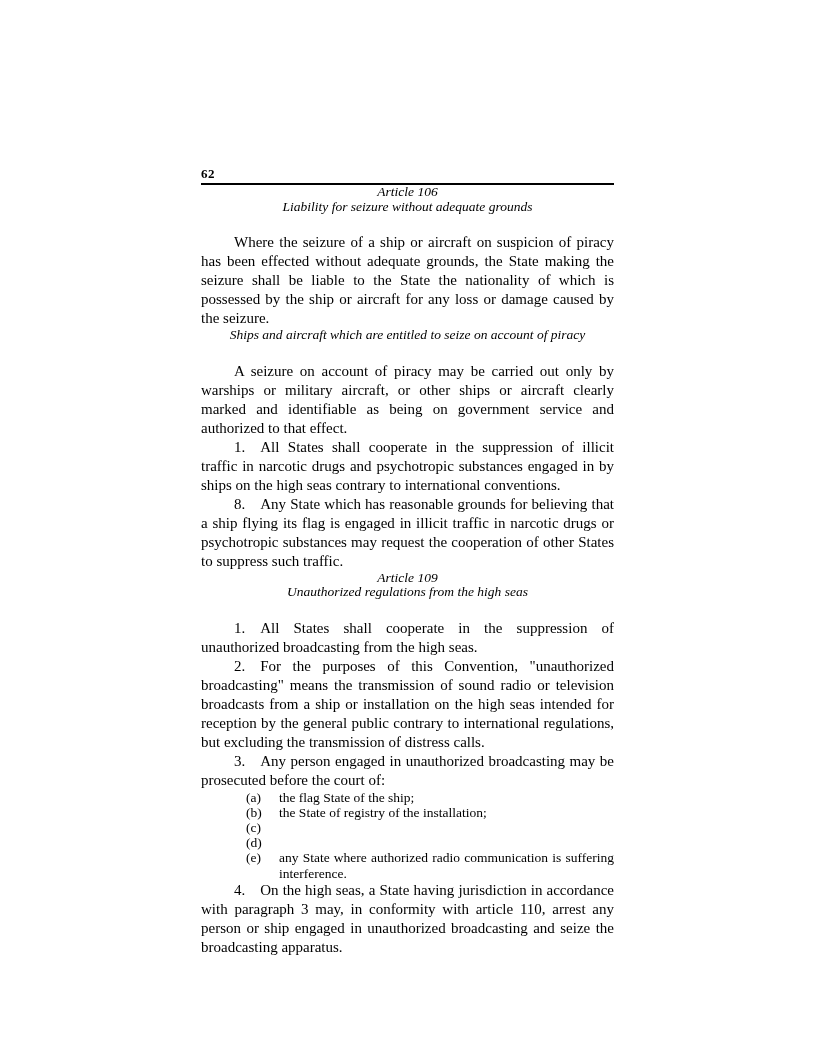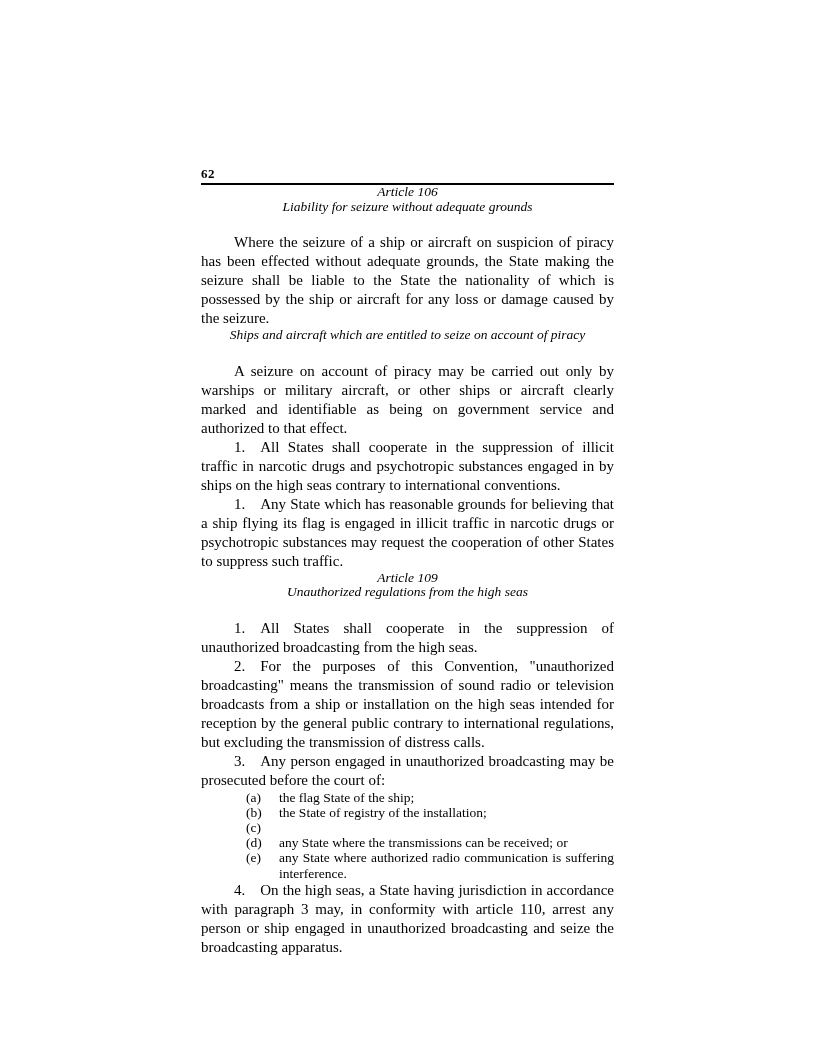--- a/index.html
+++ b/index.html
@@ -82,21 +82,21 @@
       <p class="body-para">Where the seizure of a ship or aircraft on suspicion of piracy has been effected without adequate grounds, the State making the seizure shall be liable to the State the nationality of which is possessed by the ship or aircraft for any loss or damage caused by the seizure.</p>
     </div>
 
     <div class="article">
       <div class="art-title">Ships and aircraft which are entitled to seize on account of piracy</div>
       <p class="body-para">A seizure on account of piracy may be carried out only by warships or military aircraft, or other ships or aircraft clearly marked and identifiable as being on government service and authorized to that effect.</p>
     </div>
 
     <div class="article">
       <p class="body-para">1. All States shall cooperate in the suppression of illicit traffic in narcotic drugs and psychotropic substances engaged in by ships on the high seas contrary to international conventions.</p>
-      <p class="body-para">1. Any State which has reasonable grounds for believing that a ship flying its flag is engaged in illicit traffic in narcotic drugs or psychotropic substances may request the cooperation of other States to suppress such traffic.</p>
+      <p class="body-para">8. Any State which has reasonable grounds for believing that a ship flying its flag is engaged in illicit traffic in narcotic drugs or psychotropic substances may request the cooperation of other States to suppress such traffic.</p>
     </div>
 
     <div class="article">
       <div class="art-num">Article 109</div>
       <div class="art-title">Unauthorized regulations from the high seas</div>
       <p class="body-para">1. All States shall cooperate in the suppression of unauthorized broadcasting from the high seas.</p>
       <p class="body-para">2. For the purposes of this Convention, "unauthorized broadcasting" means the transmission of sound radio or television broadcasts from a ship or installation on the high seas intended for reception by the general public contrary to international regulations, but excluding the transmission of distress calls.</p>
       <p class="body-para">3. Any person engaged in unauthorized broadcasting may be prosecuted before the court of:</p>
 
       <div class="sub-list">
@@ -106,21 +106,20 @@
         </div>
         <div class="list-item">
           <span class="li-label">(b)</span>
           <span class="li-text">the State of registry of the installation;</span>
         </div>
         <div class="list-item">
           <span class="li-label">(c)</span>
         </div>
         <div class="list-item">
           <span class="li-label">(d)</span>
-          <span class="li-text">any State where the transmissions can be received; or</span>
         </div>
         <div class="list-item">
           <span class="li-label">(e)</span>
           <span class="li-text">any State where authorized radio communication is suffering interference.</span>
         </div>
       </div>
 
       <p class="body-para">4. On the high seas, a State having jurisdiction in accordance with paragraph 3 may, in conformity with article 110, arrest any person or ship engaged in unauthorized broadcasting and seize the broadcasting apparatus.</p>
     </div>
 

